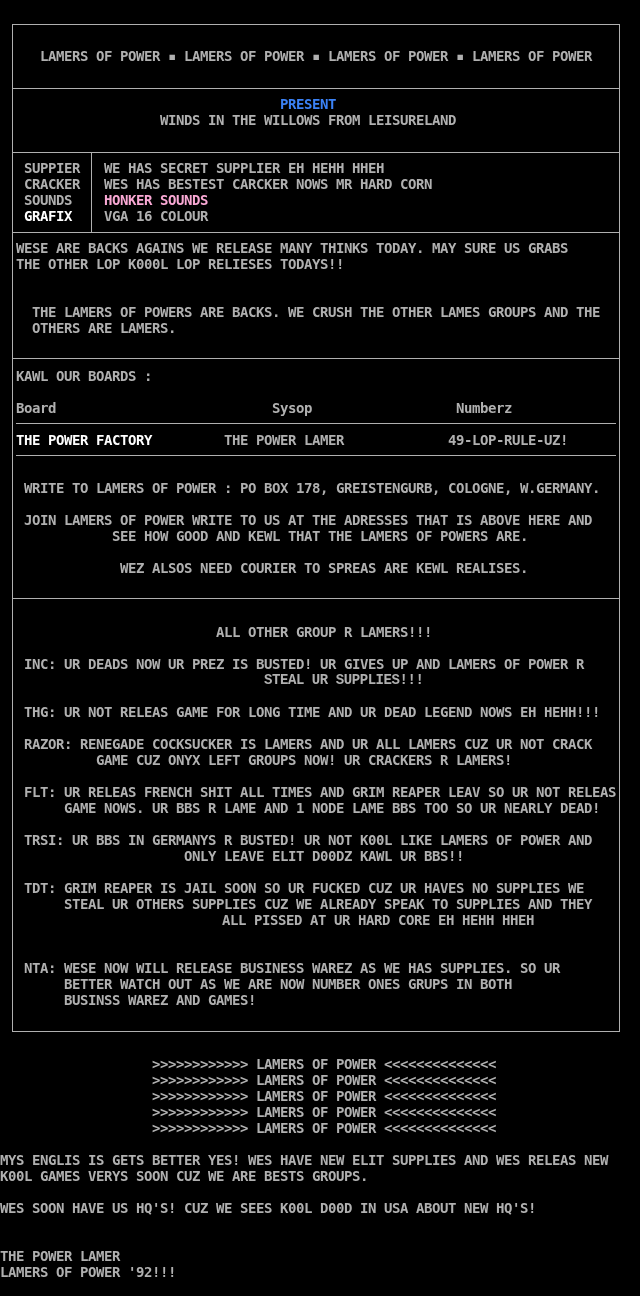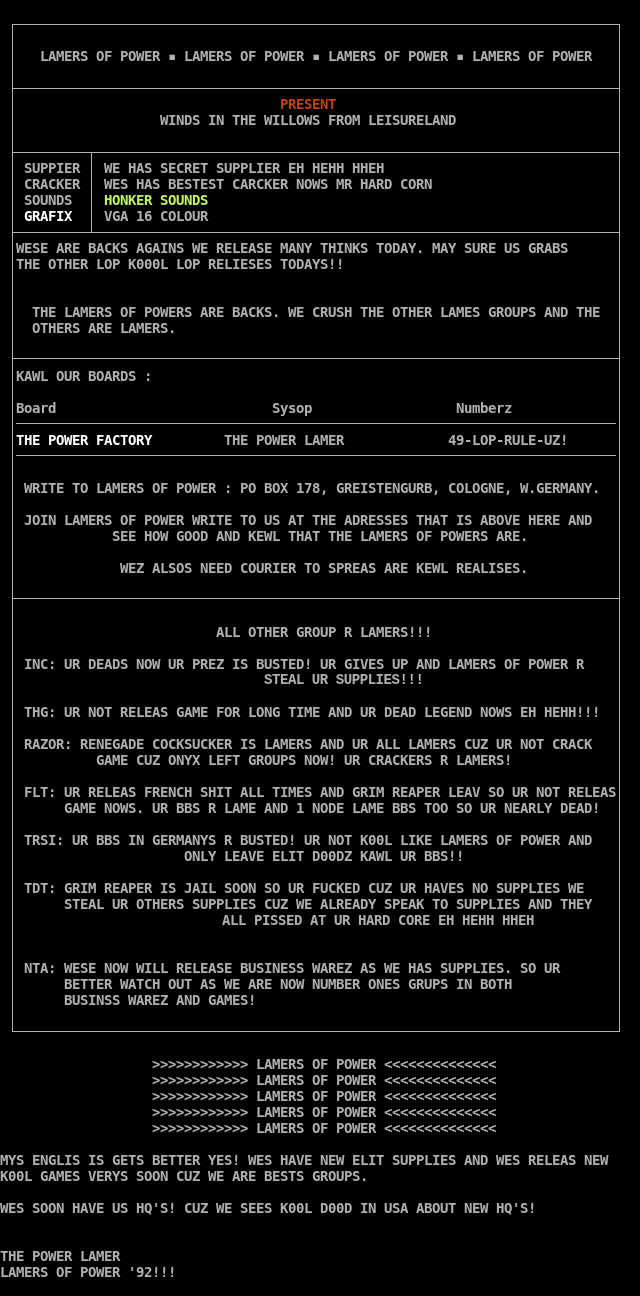--- a/index.html
+++ b/index.html
@@ -54,28 +54,28 @@
   <div class="hr" style="top:232px"></div>
   <div class="hr" style="top:358px"></div>
   <div class="hr" style="top:598px"></div>
 
   <div class="vr" style="left:91px; top:152px; height:80px"></div>
 
   <div class="hr-short" style="top:423px"></div>
   <div class="hr-short" style="top:455px"></div>
 
 <pre class="ln" style="top: 48px; left: 40px; color: rgb(176, 176, 176);">LAMERS OF POWER ▪ LAMERS OF POWER ▪ LAMERS OF POWER ▪ LAMERS OF POWER</pre>
-    <pre class="ln" style="top: 96px; left: 280px; color: #c2410c;">PRESENT</pre>
+    <pre class="ln" style="top: 96px; left: 280px; color: #3b82f6;">PRESENT</pre>
     <pre class="ln" style="top: 112px; left: 160px; color: rgb(176, 176, 176);">WINDS IN THE WILLOWS FROM LEISURELAND</pre>
     <pre class="ln" style="top: 160px; left: 24px; color: rgb(176, 176, 176);">SUPPIER</pre>
     <pre class="ln" style="top: 160px; left: 104px; color: rgb(176, 176, 176);">WE HAS SECRET SUPPLIER EH HEHH HHEH</pre>
     <pre class="ln" style="top: 176px; left: 24px; color: rgb(176, 176, 176);">CRACKER</pre>
     <pre class="ln" style="top: 176px; left: 104px; color: rgb(176, 176, 176);">WES HAS BESTEST CARCKER NOWS MR HARD CORN</pre>
     <pre class="ln" style="top: 192px; left: 24px; color: rgb(176, 176, 176);">SOUNDS</pre>
-    <pre class="ln" style="top: 192px; left: 104px; color: #bef264;">HONKER SOUNDS</pre>
+    <pre class="ln" style="top: 192px; left: 104px; color: #f9a8d4;">HONKER SOUNDS</pre>
     <pre class="ln" style="top: 208px; left: 24px; color: #ffffff;">GRAFIX</pre>
     <pre class="ln" style="top: 208px; left: 104px; color: rgb(176, 176, 176);">VGA 16 COLOUR</pre>
     <pre class="ln" style="top: 240px; left: 16px; color: rgb(176, 176, 176);">WESE ARE BACKS AGAINS WE RELEASE MANY THINKS TODAY. MAY SURE US GRABS</pre>
     <pre class="ln" style="top: 256px; left: 16px; color: rgb(176, 176, 176);">THE OTHER LOP K000L LOP RELIESES TODAYS!!</pre>
     <pre class="ln" style="top: 304px; left: 32px; color: rgb(176, 176, 176);">THE LAMERS OF POWERS ARE BACKS. WE CRUSH THE OTHER LAMES GROUPS AND THE</pre>
     <pre class="ln" style="top: 320px; left: 32px; color: rgb(176, 176, 176);">OTHERS ARE LAMERS.</pre>
     <pre class="ln" style="top: 368px; left: 16px; color: rgb(176, 176, 176); text-align: center;">KAWL OUR BOARDS :</pre>
     <pre class="ln" style="top: 400px; left: 16px; color: rgb(176, 176, 176);">Board</pre>
     <pre class="ln" style="top: 400px; left: 272px; color: rgb(176, 176, 176);">Sysop</pre>
     <pre class="ln" style="top: 400px; left: 456px; color: rgb(176, 176, 176);">Numberz</pre>

